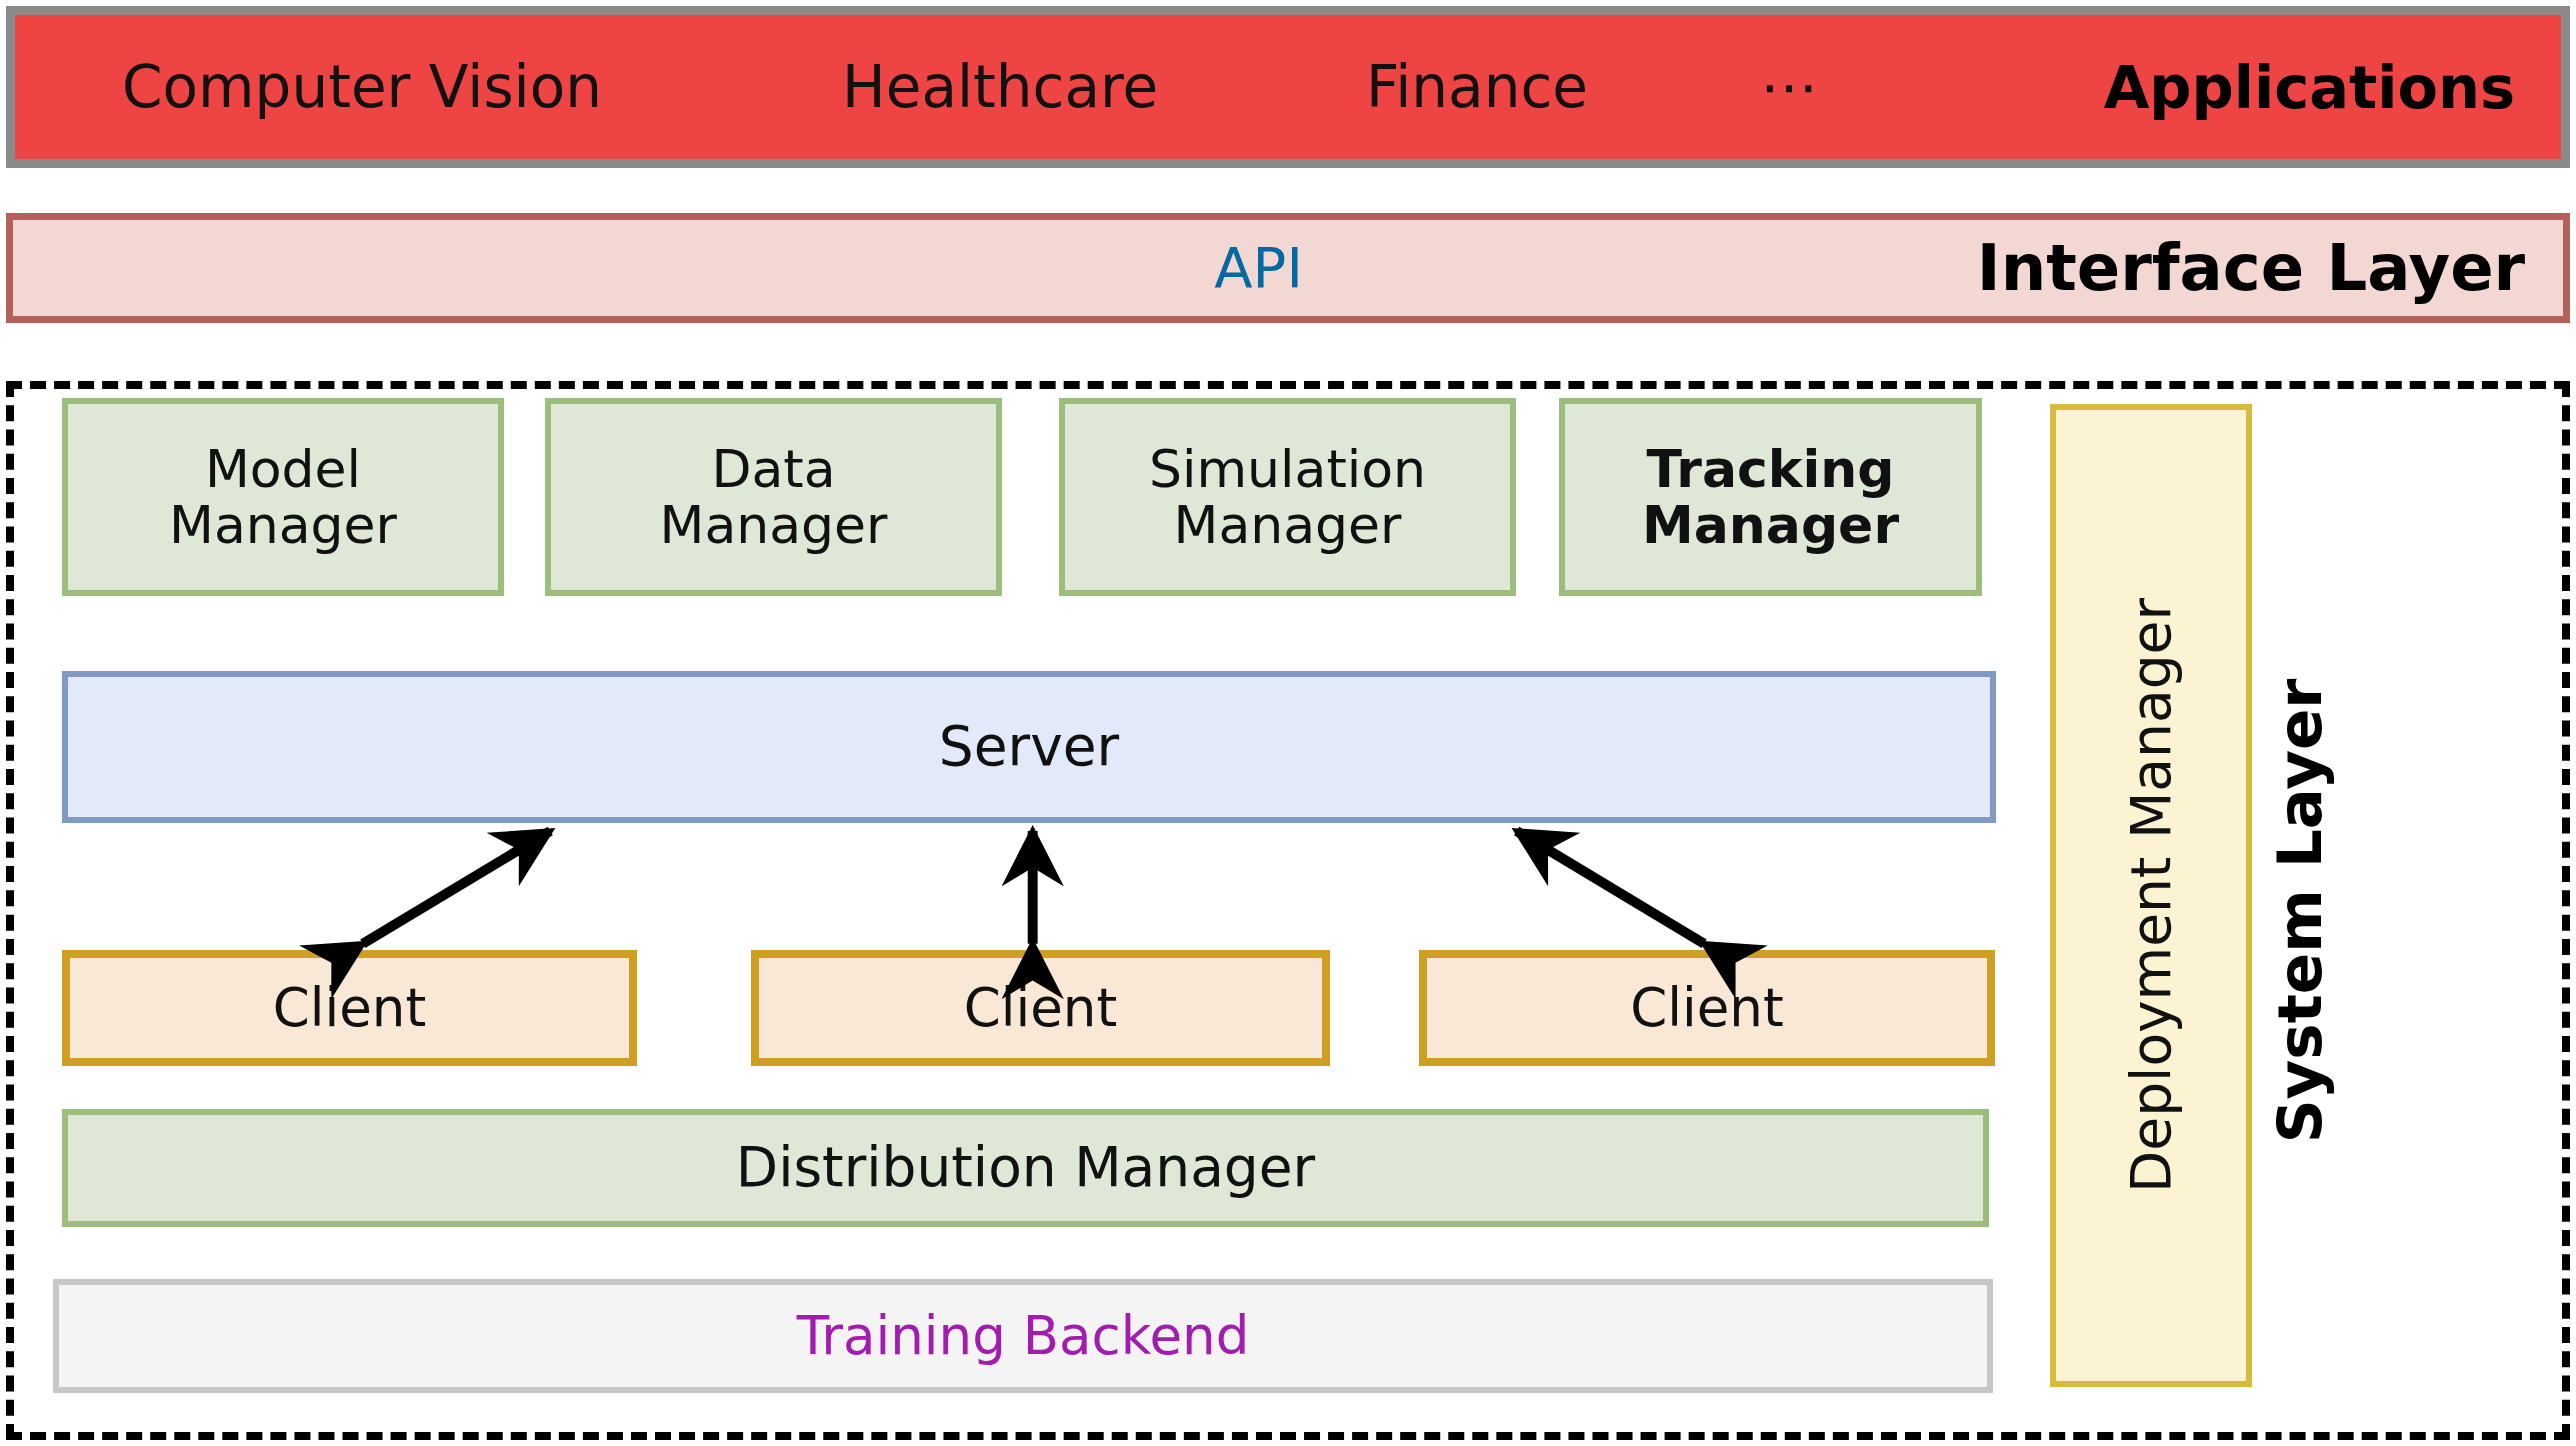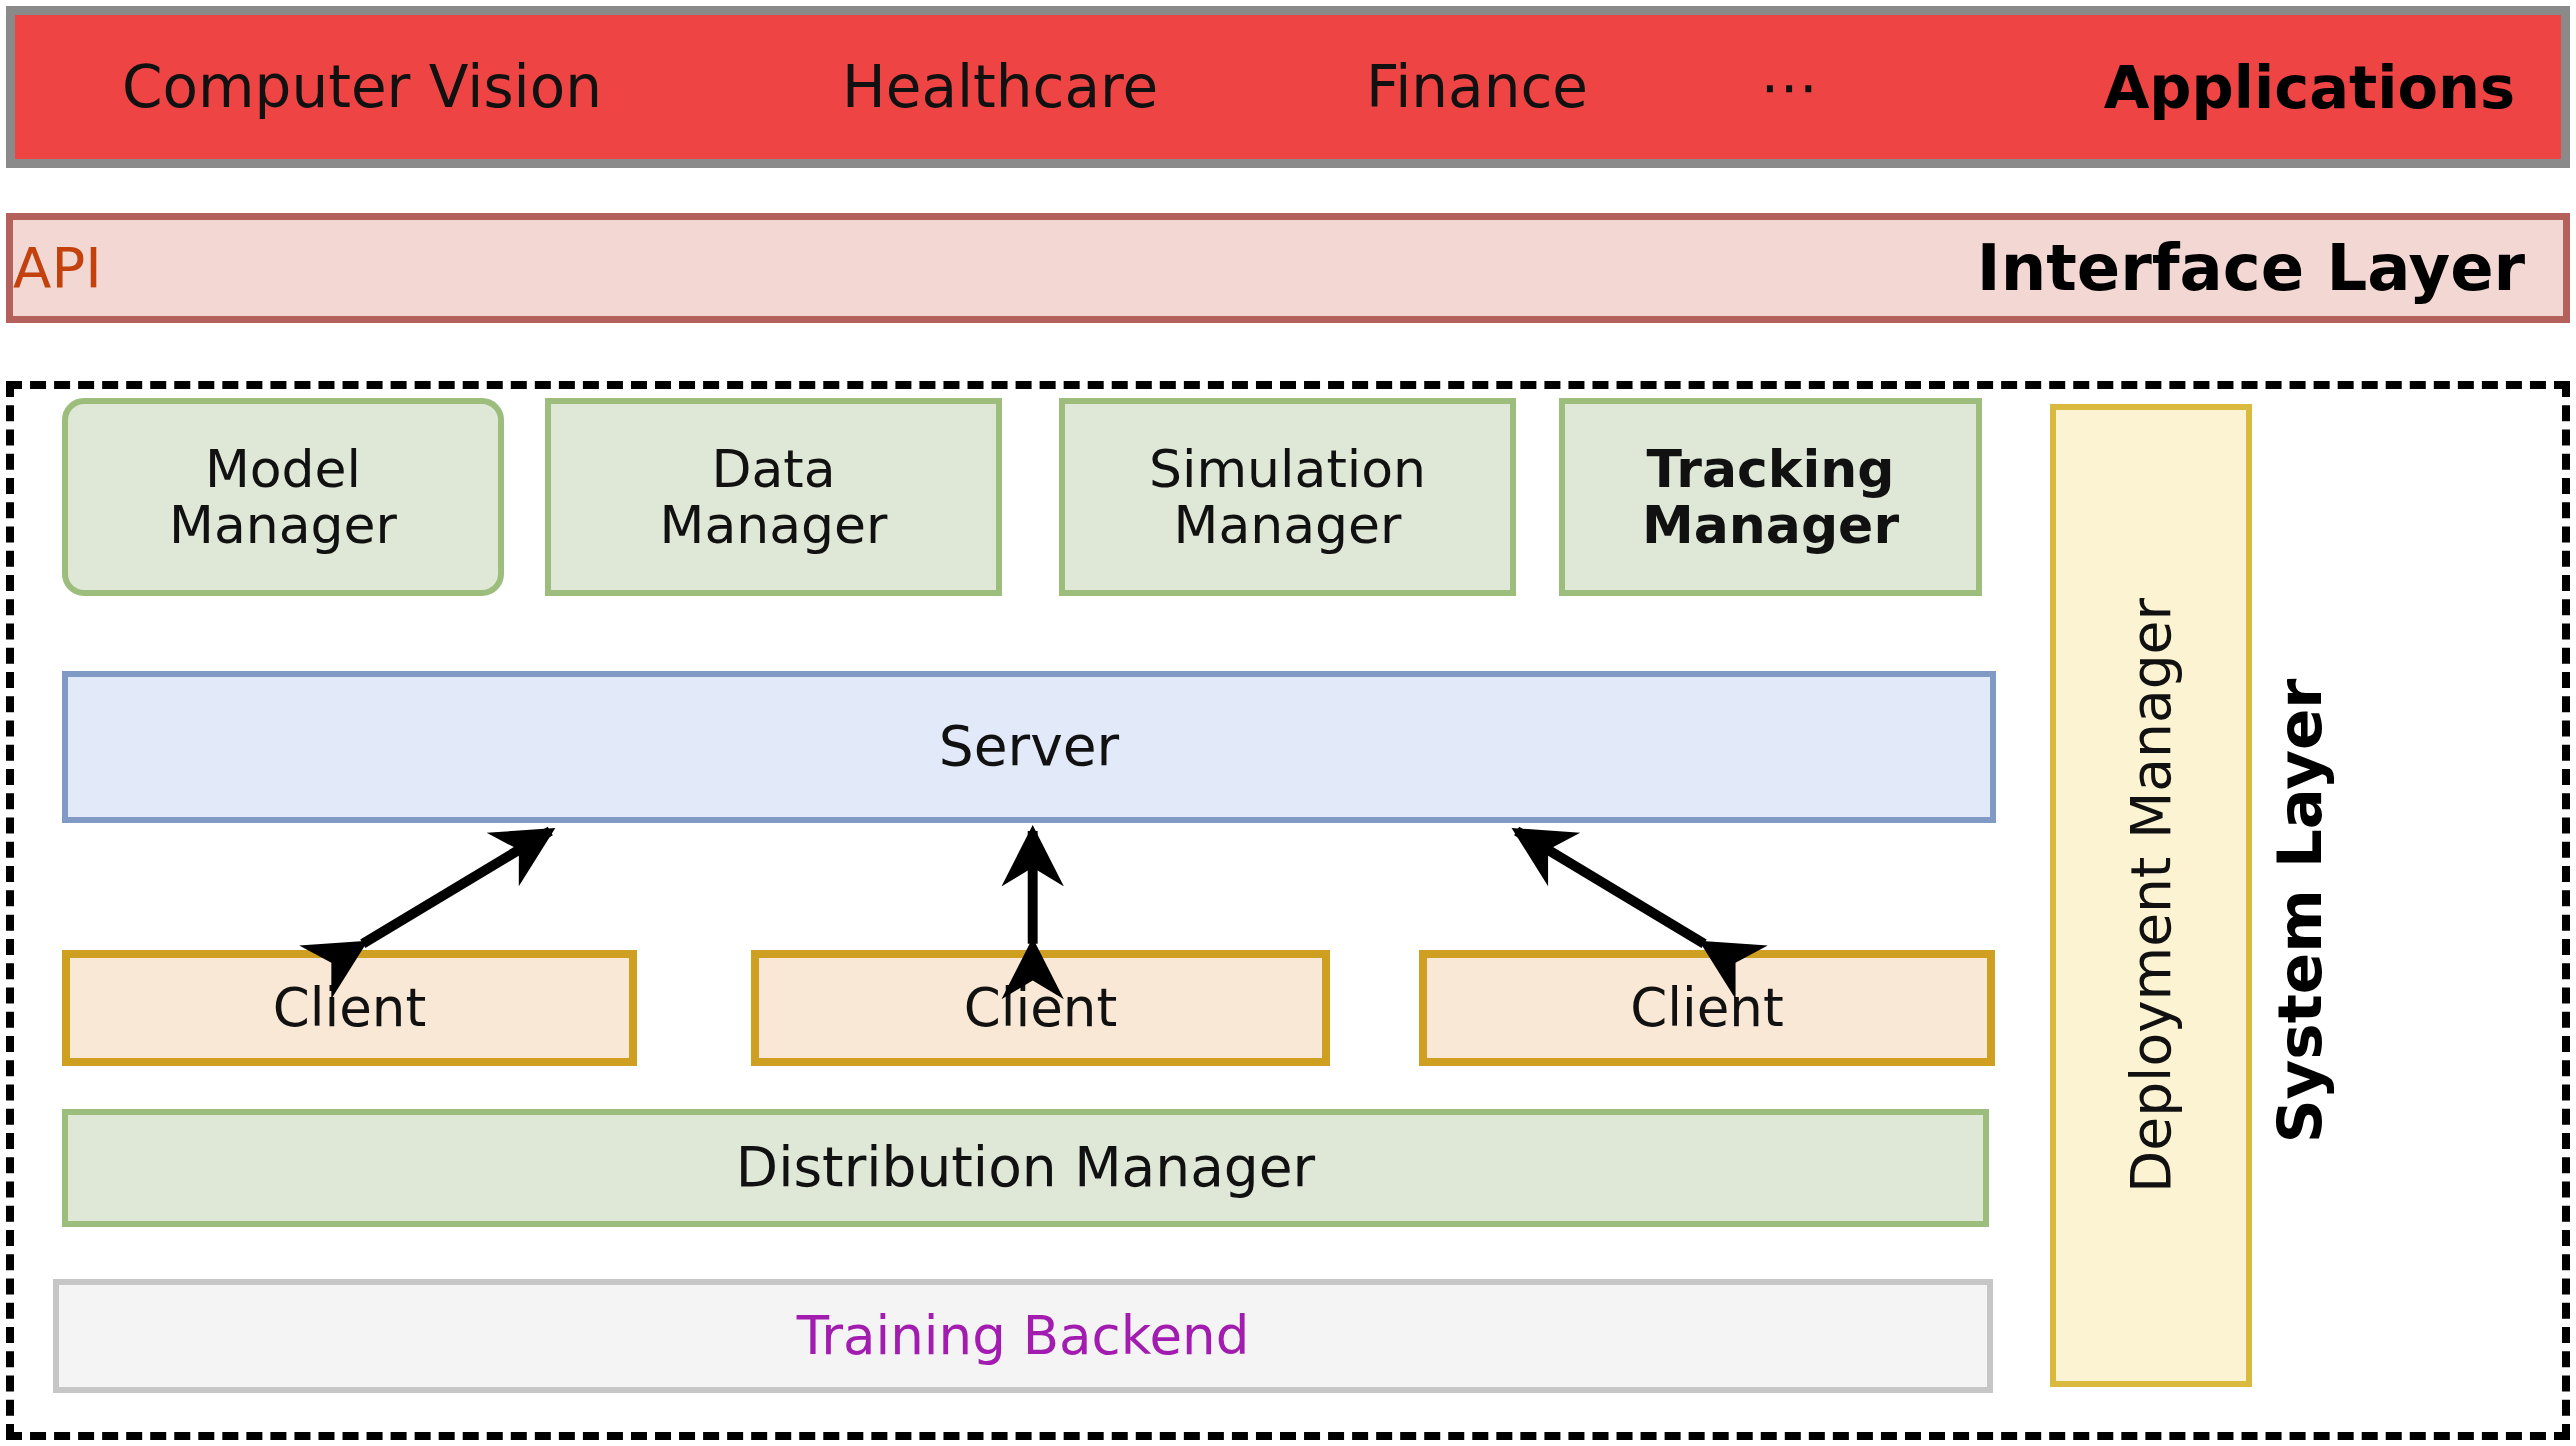--- a/index.html
+++ b/index.html
@@ -50,25 +50,26 @@
     position: absolute;
     left: 6.1px; top: 213px;
     width: 2564px; height: 110px;
     border: 7.6px solid #b4615b;
     background: #f3d7d3;
   }
   .interface-api {
     position: absolute;
     left: 0; right: 0; top: 50%;
     transform: translateY(-50%);
-    text-align: left;
+    text-align: center;
     font-size: 56px;
-    color: #c2410c;
+    color: #0369a1;
     line-height: 1;
     padding-right: 91px;
+    padding-left: 32px;
   }
   .interface-title {
     position: absolute;
     right: 38px; top: 50%;
     transform: translateY(-50%);
     font-size: 64px;
     font-weight: bold;
     color: #000000;
     white-space: nowrap;
     line-height: 1;
@@ -108,21 +109,21 @@
   }
 
   .node.green  { background: #dfe8d7; border: 6.1px solid #9cbd7c; }
   .node.blue   { background: #e2e9f8; border: 6.1px solid #8099c5; }
   .node.orange { background: #f9e8d5; border: 8.4px solid #cf9f21; }
   .node.gray   { background: #f4f4f4; border: 6.1px solid #c6c6c6; color: #a21caf; }
   .node.yellow { background: #fcf3d3; border: 6.1px solid #d9b93e; }
 
   
   .mgr { top: 398px; height: 198px; font-size: 52px; }
-  .mgr-model  { left: 62px;   width: 442px; border-radius: 22px; }
+  .mgr-model  { left: 62px;   width: 442px; }
   .mgr-data   { left: 545px;  width: 457px; }
   .mgr-sim    { left: 1059px; width: 457px; }
   .mgr-track  { left: 1559px; width: 423px; font-weight: bold; }
 
   .server-bar { left: 62px; top: 671px; width: 1934px; height: 152px; font-size: 55px; }
 
   .client { top: 950px; height: 116px; font-size: 53px; }
   .client-1 { left: 62px;   width: 575px; }
   .client-2 { left: 751px;  width: 579px; }
   .client-3 { left: 1419px; width: 576px; }

